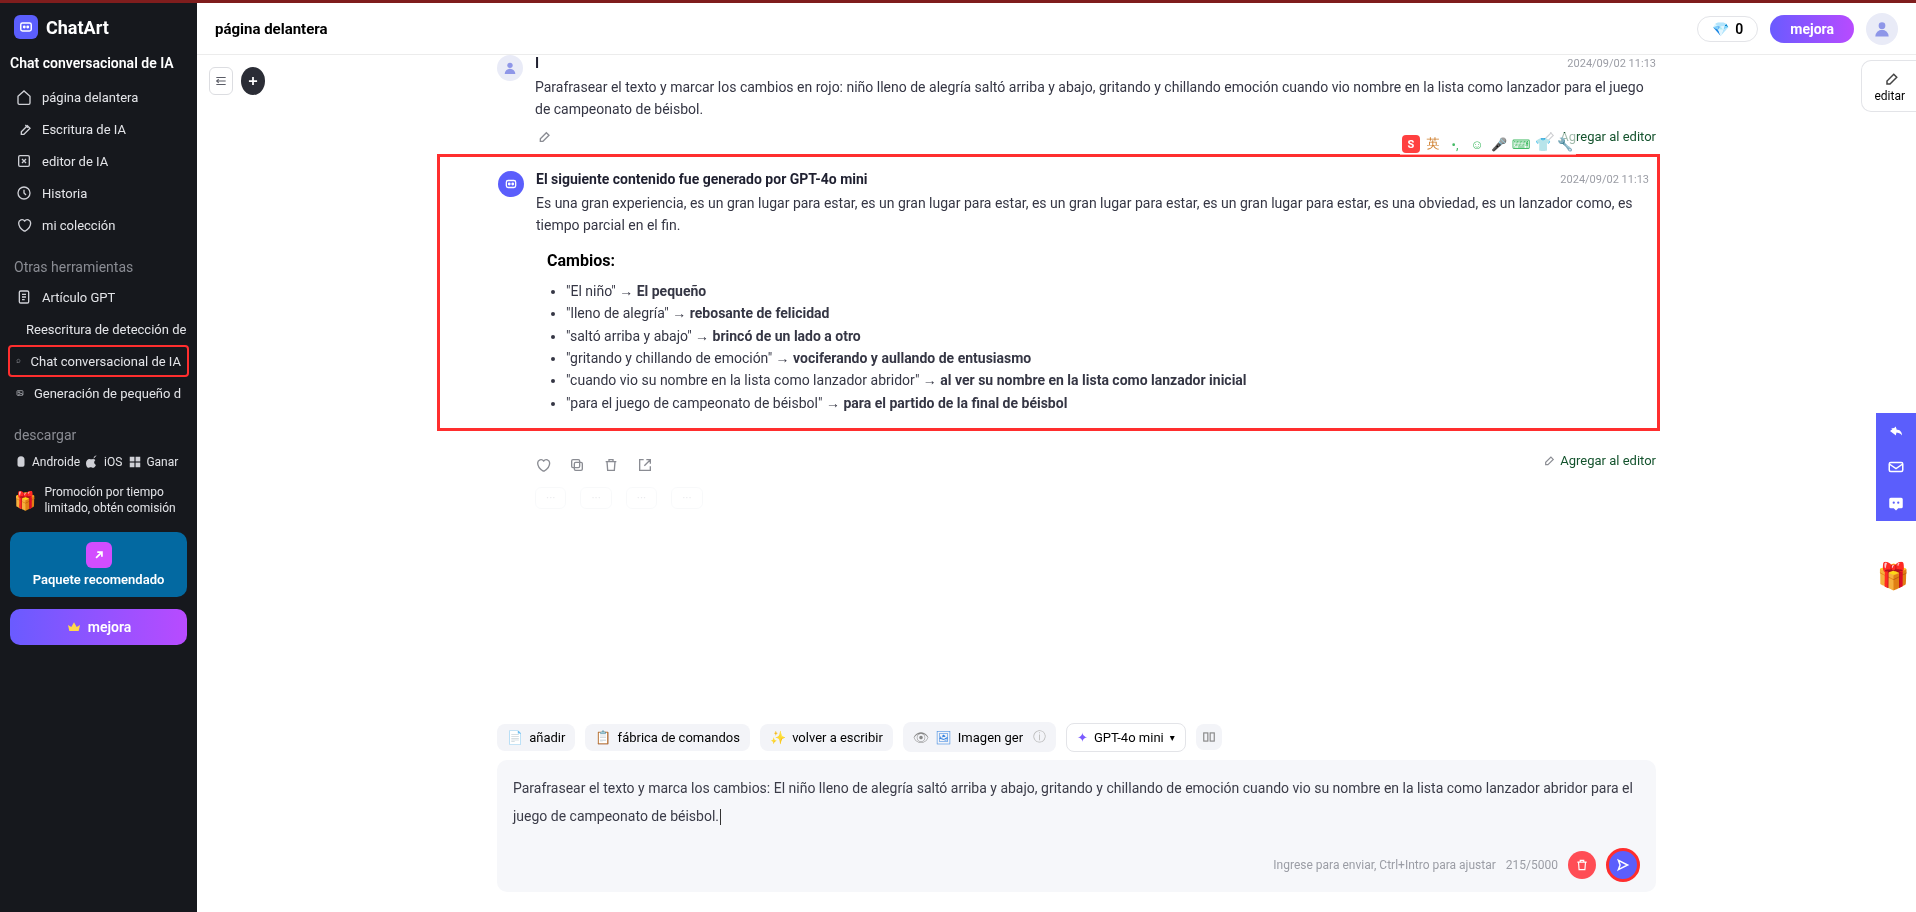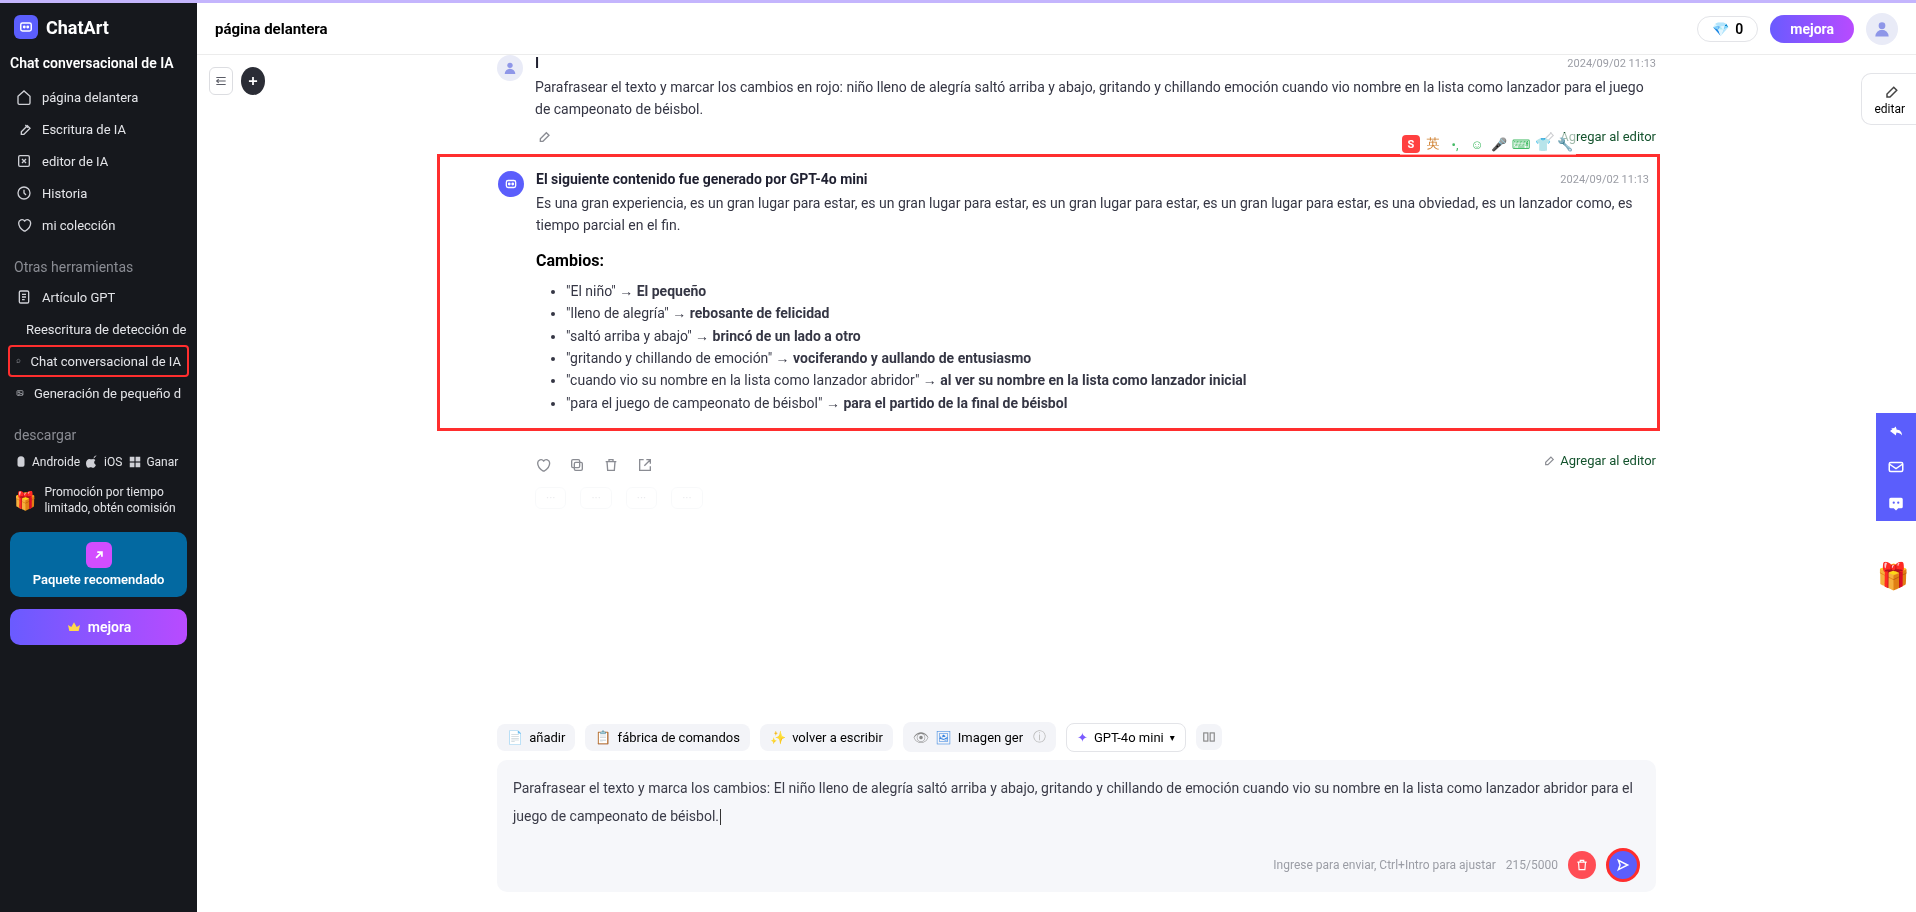--- a/index.html
+++ b/index.html
@@ -1,17 +1,17 @@
 <!DOCTYPE html>
 <html><head>
 <meta charset="utf-8">
 <style>
 * { margin: 0; padding: 0; box-sizing: border-box; font-family: -apple-system, BlinkMacSystemFont, "Segoe UI", Roboto, sans-serif; }
 body { background: #fff; overflow: hidden; }
-.app { display: flex; height: 912px; width: 1916px; border-top: 3px solid #c4b5fd; }
+.app { display: flex; height: 912px; width: 1916px; border-top: 3px solid #7f1d1d; }
 .sidebar { width: 197px; background: #16181d; color: #fff; display: flex; flex-direction: column; padding: 10px 8px; }
 .logo-row { display: flex; align-items: center; gap: 8px; padding: 2px 6px 12px 6px; }
 .logo-box { width: 24px; height: 24px; background: #5b5efc; border-radius: 6px; display: flex; align-items: center; justify-content: center; }
 .logo-text { font-weight: 700; font-size: 18px; }
 .sidebar-section-title { font-size: 14px; font-weight: 600; padding: 4px 6px 10px 2px; color: #fff; }
 .nav-item { display: flex; align-items: center; gap: 10px; padding: 8px 8px; font-size: 13px; color: #e3e4e8; border-radius: 8px; cursor: pointer; white-space: nowrap; overflow: hidden; }
 .nav-item.highlighted { border: 2px solid #ff2e2e; border-radius: 4px; padding: 6px 6px; }
 .section-label { font-size: 14px; color: #8a8c93; padding: 18px 6px 6px 6px; }
 .dl-row { display: flex; align-items: center; gap: 6px; padding: 6px; font-size: 12px; color: #e3e4e8; flex-wrap: nowrap; overflow: hidden; }
 .dl-item { display: flex; align-items: center; gap: 4px; }
@@ -41,40 +41,40 @@
 .user-av { background: #e9ebf7; }
 .ai-av { background: #5b5efc; color: #fff; font-size: 12px; font-weight: 700; }
 .msg-body { flex: 1; }
 .msg-header-line { display: flex; justify-content: space-between; align-items: center; margin-bottom: 6px; }
 .msg-name { font-size: 14px; font-weight: 700; color: #1f2030; }
 .msg-time { font-size: 11px; color: #9b9da5; }
 .msg-text { font-size: 14px; color: #353644; line-height: 1.55; }
 .msg-actions { display: flex; justify-content: space-between; align-items: center; margin-top: 8px; color: #14532d; font-size: 13px; }
 .add-editor { display: flex; align-items: center; gap: 5px; cursor: pointer; }
 .ai-block { border: 3px solid #ff2e2e; margin-left: -60px; margin-right: -4px; padding: 14px 8px 14px 58px; }
-.changes-h { font-weight: 700; margin: 14px 0 10px 0; }
+.changes-h { font-weight: 700; margin: 14px 0 10px 11px; }
 .changes-list { list-style: disc; padding-left: 30px; font-size: 14px; color: #353644; line-height: 1.6; }
 .changes-list b { font-weight: 700; }
 .bottom-actions { display: flex; gap: 18px; color: #8a8c93; margin-top: 10px; }
 .icon-btn-sm { cursor: pointer; }
 .suggest-row { display: flex; gap: 14px; color: #c7c8ce; font-size: 12px; margin-top: 10px; padding: 4px 0; }
 .suggest-item { border: 1px solid #eceff3; border-radius: 6px; padding: 3px 10px; opacity: 0.35; }
 .composer-wrap { padding: 0 260px 20px 220px; }
 .chips-row { display: flex; gap: 10px; align-items: center; margin-bottom: 8px; }
 .chip { background: #f3f4f8; border-radius: 8px; padding: 6px 10px; font-size: 13px; display: flex; align-items: center; gap: 6px; cursor: pointer; }
 .chip .ic { color: #7a5bff; }
 .chip-model { background: #fff; border: 1px solid #e3e4e8; }
 .composer { background: #f6f7fa; border-radius: 10px; padding: 14px 16px 10px 16px; position: relative; }
 .composer-text { font-size: 14px; color: #3b3c48; line-height: 2.0; min-height: 70px; }
 .cursor-bar { display: inline-block; width: 1px; height: 16px; background: #333; vertical-align: middle; margin-left: 1px; }
 .composer-footer { display: flex; justify-content: flex-end; align-items: center; gap: 10px; font-size: 12px; color: #9b9da5; margin-top: 4px; }
 .count { font-size: 12px; color: #9b9da5; }
 .del-btn { width: 28px; height: 28px; background: #ff4d55; border-radius: 50%; display: flex; align-items: center; justify-content: center; color: #fff; }
 .send-btn { width: 28px; height: 28px; background: #5b5efc; border-radius: 50%; display: flex; align-items: center; justify-content: center; color: #fff; border: 3px solid #ff2e2e; box-sizing: content-box; }
-.editar-tab { position: absolute; right: -1px; top: 70px; background: #fff; border: 1px solid #e3e4e8; border-right: none; border-radius: 10px 0 0 10px; padding: 8px 12px; text-align: right; font-size: 12px; }
+.editar-tab { position: absolute; right: -1px; top: 57px; background: #fff; border: 1px solid #e3e4e8; border-right: none; border-radius: 10px 0 0 10px; padding: 8px 12px; text-align: right; font-size: 12px; }
 .floating-toolbar { position: absolute; right: 340px; top: 130px; display: flex; gap: 4px; align-items: center; background: rgba(255,255,255,0.6); padding: 2px; }
 .ft-ic { width: 18px; height: 18px; display: flex; align-items: center; justify-content: center; font-size: 13px; color: #4b6; }
 .ft-red { width: 18px; height: 18px; background: #ff4040; border-radius: 4px; display: flex; align-items: center; justify-content: center; color: #fff; font-size: 11px; font-weight: 700; }
 .side-rail { position: absolute; right: 0; top: 410px; display: flex; flex-direction: column; }
 .rail-btn { width: 40px; height: 36px; background: #5b5efc; display: flex; align-items: center; justify-content: center; color: #fff; }
 .gift { position: absolute; right: 6px; top: 558px; font-size: 26px; }
 svg { display: block; }
 </style>
 </head>
 <body>

